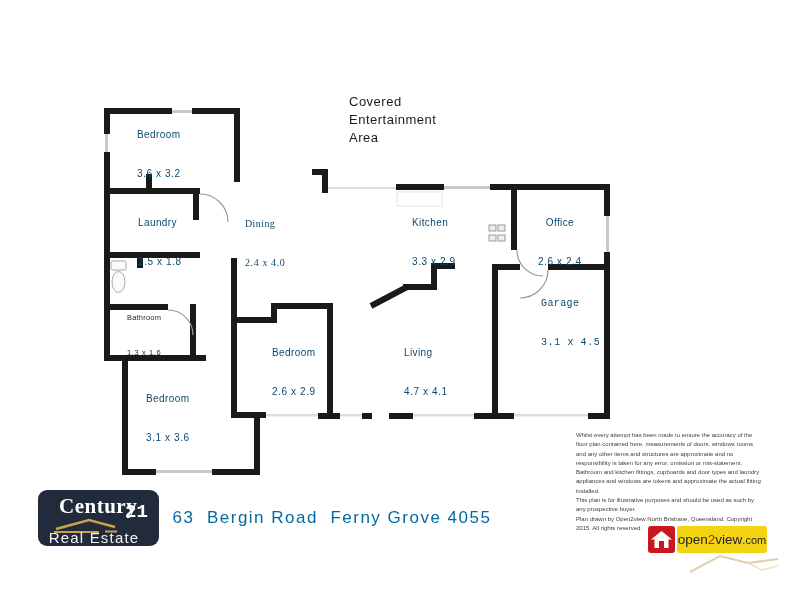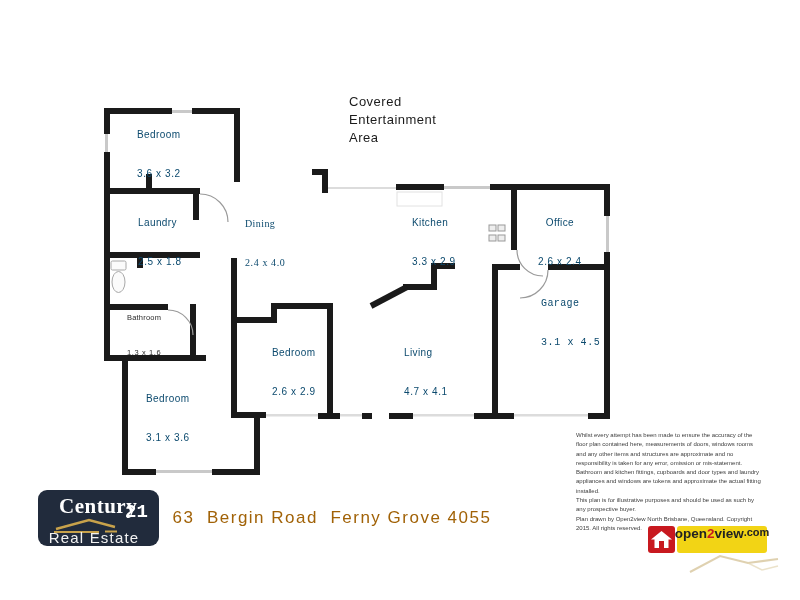--- a/index.html
+++ b/index.html
@@ -3,41 +3,41 @@
 <meta charset="utf-8">
 <style>
   html,body{margin:0;padding:0;background:#fff;}
   .page{position:relative;width:800px;height:600px;background:#ffffff;overflow:hidden;
         font-family:"Liberation Sans",sans-serif;}
   .plan-svg{position:absolute;left:0;top:0;}
   .rlabel{position:absolute;color:#0c4a6e;font-size:10px;letter-spacing:.4px;line-height:1.45;white-space:nowrap;}
   .rlabel .dims{letter-spacing:.6px;margin-top:24px;}
   .rlabel.small{font-size:7.5px;letter-spacing:.2px;line-height:1.5;color:#2a2a2a;}
   .covered{position:absolute;left:332px;top:93px;color:#1b1b1b;font-size:13px;letter-spacing:.5px;line-height:1.4;margin-left:17px;}
-  .address{position:absolute;left:0;top:508px;width:664px;text-align:center;color:#a16207;
+  .address{position:absolute;left:0;top:508px;width:664px;text-align:center;color:#0369a1;
            font-size:17px;letter-spacing:1.5px;white-space:pre;}
   .disclaimer{position:absolute;left:576px;top:431px;width:187px;color:#404040;
               font-size:6px;line-height:1.55;text-align:left;}
   .disclaimer p{margin:0;}
   
   .c21{position:absolute;left:38px;top:490px;width:121px;height:56px;background:#212b3c;
        border-radius:9px;color:#fff;}
   .c21 .brand{position:absolute;left:21px;top:4px;font-family:"Liberation Serif",serif;
               font-size:21px;font-weight:bold;letter-spacing:.5px;}
   .c21 .num{position:absolute;left:87px;top:11px;font-family:Liberation Mono, monospace;
             font-size:19px;font-weight:bold;}
   .c21 .roof{position:absolute;left:15px;top:27px;}
   .c21 .tagline{position:absolute;left:0;top:39px;width:112px;text-align:center;
                 font-size:15px;letter-spacing:1.2px;color:#f2f2f2;}
   
   .o2v{position:absolute;left:648px;top:526px;height:27px;display:flex;align-items:center;}
   .o2v .icon{width:27px;height:27px;background:#c8191f;border-radius:3px;position:relative;flex:none;}
   .o2v .badge{margin-left:2px;width:90px;height:27px;background:#f2d415;border-radius:3px;
-              display:flex;justify-content:center;
-              font-size:13.5px;font-weight:bold;color:#222;white-space:nowrap;}
+              display:flex;align-items:center;justify-content:center;
+              font-size:13.5px;font-weight:normal;color:#222;white-space:nowrap;}
   .o2v .badge .two{color:#c8191f;}
   .o2v .badge .tld{font-size:11px;}
   .sketch{position:absolute;left:688px;top:548px;}
 </style>
 </head>
 <body>
 
 <div class="page">
 
   <svg class="plan-svg" width="800" height="600" viewBox="0 0 800 600">

